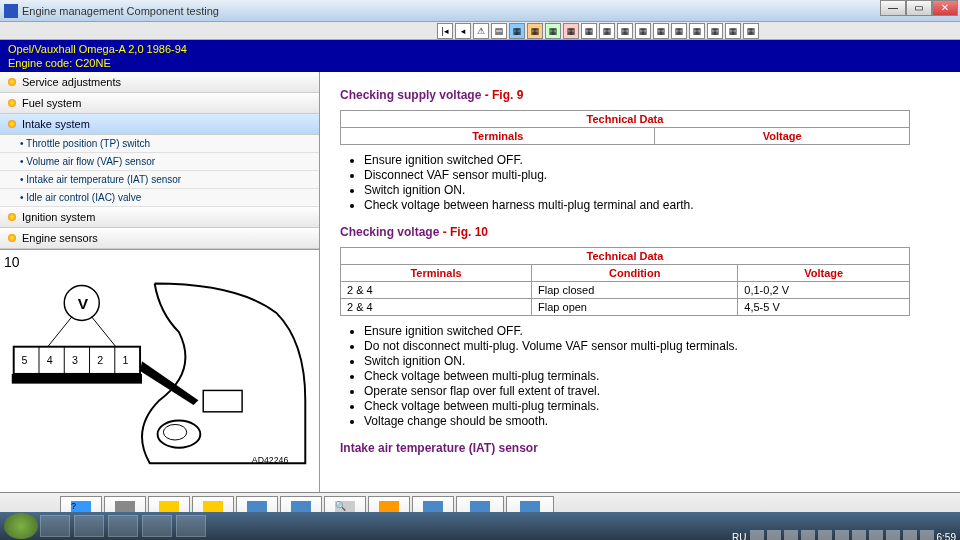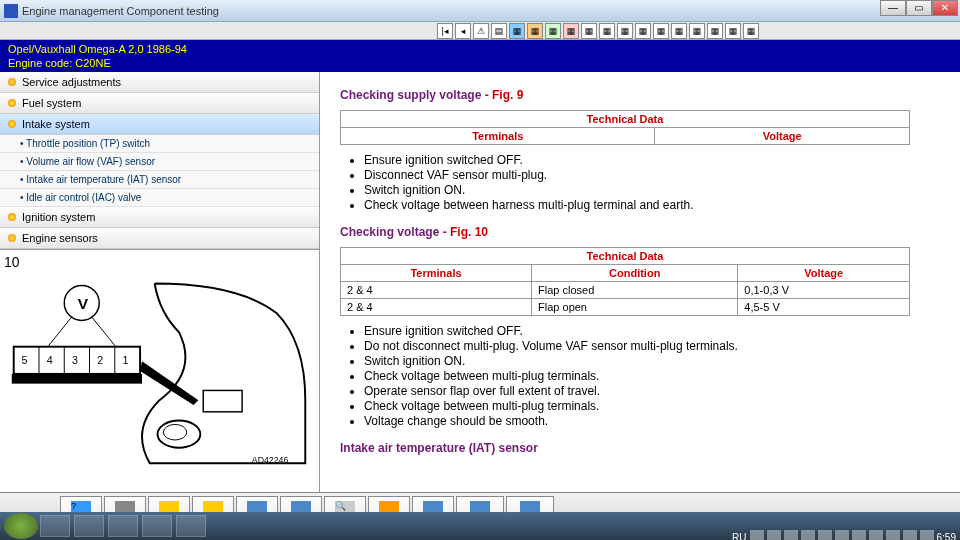--- a/index.html
+++ b/index.html
@@ -169,21 +169,21 @@
             <th class="hdr" colspan="3">Technical Data</th>
           </tr>
       <tr>
             <th class="hdr">Terminals</th>
             <th class="hdr">Condition</th>
             <th class="hdr">Voltage</th>
           </tr>
       <tr>
             <td>2 &amp; 4</td>
             <td>Flap closed</td>
-            <td>0,1-0,3 V</td>
+            <td>0,1-0,2 V</td>
           </tr>
       <tr>
             <td>2 &amp; 4</td>
             <td>Flap open</td>
             <td>4,5-5 V</td>
           </tr>
     </tbody>
       </table>
     <ul>
       <li>Ensure ignition switched OFF.</li>

